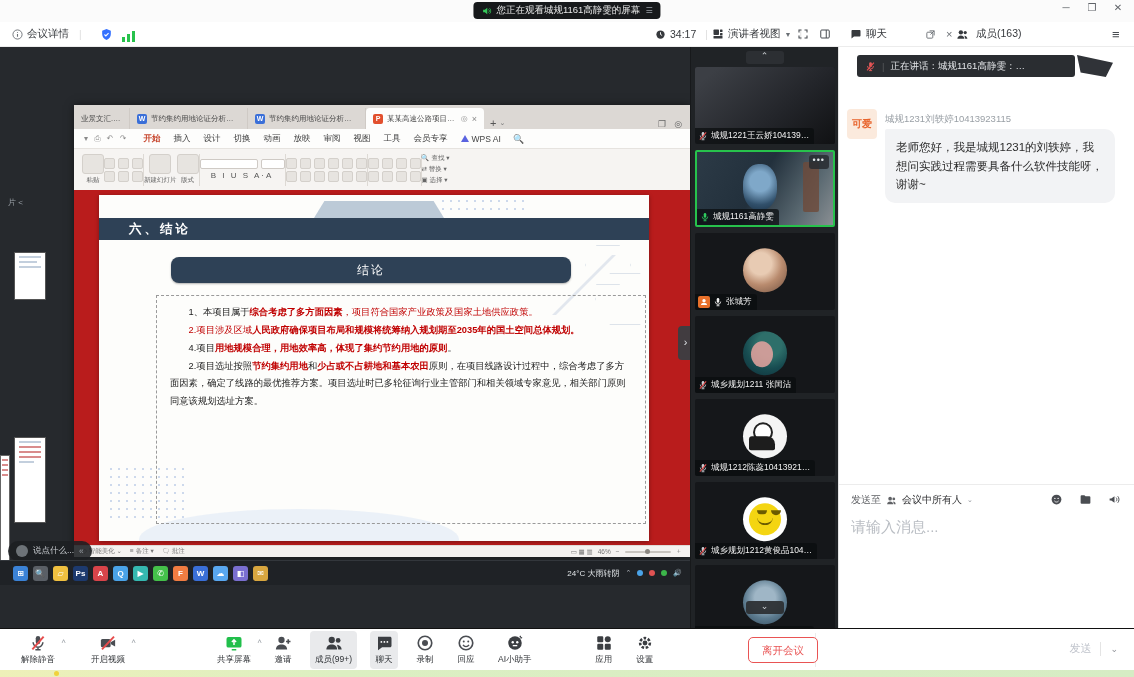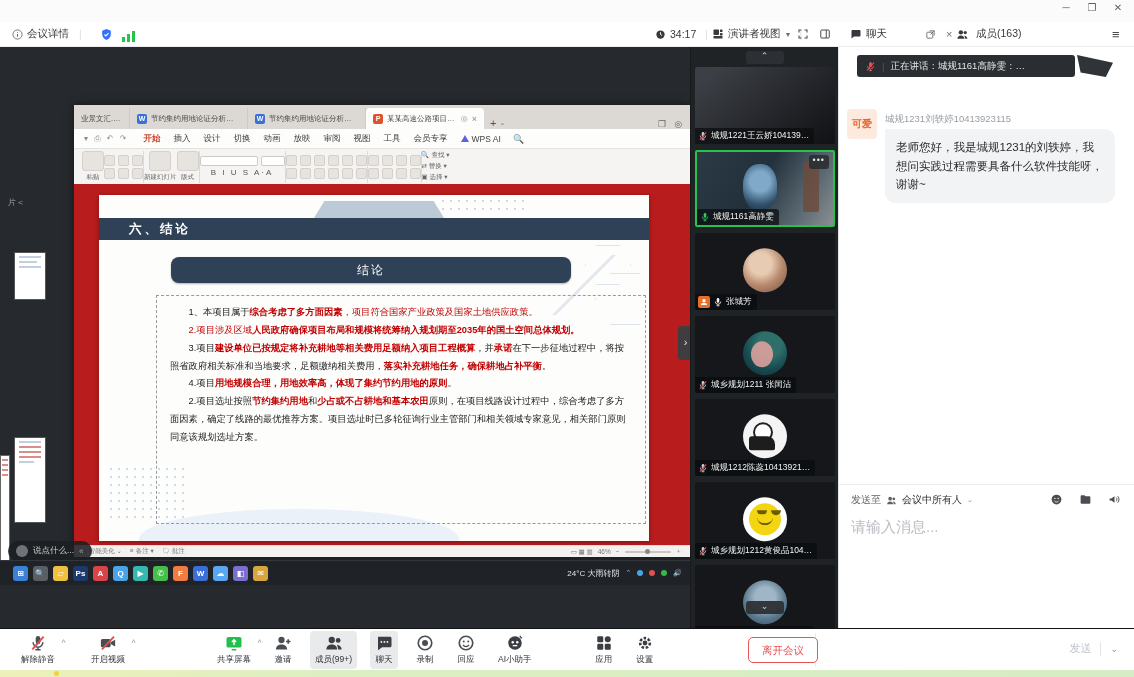--- a/index.html
+++ b/index.html
@@ -36,21 +36,21 @@
            display:flex; align-items:center; justify-content:center; flex:0 0 auto; }
   .ficon.doc { background:#3a6fd8; } .ficon.ppt { background:#e2502e; }
   .wtab .tx { overflow:hidden; text-overflow:ellipsis; }
   #tab-plus { margin-left:6px; color:#555; font-size:11px; display:flex; gap:3px; align-items:center; }
   #wps-winbtns { margin-left:auto; margin-right:8px; color:#666; font-size:9px; display:flex; gap:8px; align-items:center; }
   #wps-menubar { height:20px; background:#fdfdfc; display:flex; align-items:center; gap:13px; padding:0 10px; font-size:8.5px; color:#3c3c3c; border-bottom:1px solid #e6e3df; }
   #wps-menubar .quick { color:#8a8a8a; font-size:8px; letter-spacing:2px; margin-right:2px; }
   #wps-menubar .mitem.sel { color:#c7472e; font-weight:bold; }
   #wps-ai { display:flex; align-items:center; gap:3px; color:#444; }
   #wps-ai .tri { width:0; height:0; border-left:4px solid transparent; border-right:4px solid transparent; border-bottom:7px solid #5a63e0; }
-  #wps-ribbon { height:42px; background:#f6f4f2; border-bottom:7px solid #b91c1c; display:flex; align-items:center; padding:3px 8px; color:#666; font-size:6.5px; }
+  #wps-ribbon { height:42px; background:#f6f4f2; border-bottom:1px solid #b91c1c; display:flex; align-items:center; padding:3px 8px; color:#666; font-size:6.5px; }
   .rgroup { display:flex; flex-direction:column; align-items:center; gap:2px; }
   .rrow { display:flex; gap:3px; }
   .rbx { width:11px; height:11px; background:#e7e4e0; border:1px solid #d4d0cb; border-radius:2px; }
   .rsel { width:58px; height:10px; background:#fff; border:1px solid #cfcac5; border-radius:2px; }
   .rsep { width:1px; height:32px; background:#ddd9d4; }
   .rbig { width:22px; height:20px; background:#e7e4e0; border:1px solid #d4d0cb; border-radius:3px; }
   .rlabel { white-space:nowrap; }
   #wps-canvas { position:relative; height:354px; background:#b91c1c; overflow:hidden; }
   #wps-status { height:12px; background:#f4f2f0; border-top:1px solid #dedad6; display:flex; align-items:center; gap:8px; padding:0 8px; font-size:6.5px; color:#777; }
   #wps-status .right { margin-left:auto; display:flex; align-items:center; gap:5px; }
@@ -165,20 +165,30 @@
   #desk-strip { position:absolute; left:0; top:670px; width:1134px; height:7px;
                 background:linear-gradient(90deg,#eef0b8 0%,#dcefc2 30%,#d6ecc4 100%); }
   #desk-strip .flower { position:absolute; left:54px; top:1px; width:5px; height:5px; border-radius:50%; background:#f0d23c; }
 
   svg { display:block; }
 </style>
 </head>
 <body>
 
 <div id="titlebar">
+  <div id="banner">
+    <span>
+      <svg width="10" height="10" viewBox="0 0 24 24">
+          <path d="M4 9h4l6-5v16l-6-5H4z" fill="#35c759"></path>
+          <path d="M17 8a5 5 0 0 1 0 8M19.5 5.5a8.5 8.5 0 0 1 0 13" stroke="#35c759" stroke-width="2" fill="none"></path>
+        </svg>
+    </span>
+    <span>您正在观看城规1161高静雯的屏幕</span>
+    <span style="color:#9aa0a6;font-size:8px;">☰</span>
+  </div>
   <div id="win-controls">
     <span>─</span>
     <span>❐</span>
     <span>✕</span>
   </div>
 </div>
 
 <div id="header">
   <div class="hitem" style="left:12px;justify-content:flex-end;">
     <svg width="11" height="11" viewBox="0 0 24 24">
@@ -388,21 +398,20 @@
           <div class="hexa h2"></div>
           <div class="hexline"></div>
           <div class="dots" style="left:8px;bottom:18px;width:78px;height:58px;"></div>
           <div class="dots" style="right:120px;top:2px;width:90px;height:14px;"></div>
           <div class="blob"></div>
           <div id="slide-header">六、结论</div>
           <div id="slide-pill">结论</div>
           <div id="slide-body">
               <p><span class="k">1、本项目属于</span><span class="rb">综合考虑了多方面因素</span><span class="r">，项目符合国家产业政策及国家土地供应政策。</span></p>
               <p><span class="r">2.项目涉及区域</span><span class="rb">人民政府确保项目布局和规模将统筹纳入规划期至2035年的国土空间总体规划。</span></p>
-              <p><span class="k">3.项目</span><span class="rb">建设单位已按规定将补充耕地等相关费用足额纳入项目工程概算</span><span class="k">，并</span><span class="rb">承诺</span><span class="k">在下一步征地过程中，将按照省政府相关标准和当地要求，足额缴纳相关费用，</span><span class="rb">落实补充耕地任务，确保耕地占补平衡</span><span class="k">。</span></p>
               <p><span class="k">4.项目</span><span class="rb">用地规模合理，用地效率高，体现了集约节约用地的原则</span><span class="k">。</span></p>
               <p><span class="k">2.项目选址按照</span><span class="rb">节约集约用地</span><span class="k">和</span><span class="rb">少占或不占耕地和基本农田</span><span class="k">原则，在项目线路设计过程中，综合考虑了多方面因素，确定了线路的最优推荐方案。项目选址时已多轮征询行业主管部门和相关领域专家意见，相关部门原则同意该规划选址方案。</span></p>
             </div>
         </div>
       </div>
 
       <div id="wps-status">
         <span>◇ <span>智能美化</span> ⌄</span>
         <span>≡ <span>备注</span> ▾</span>
         <span>🗨 <span>批注</span></span>

